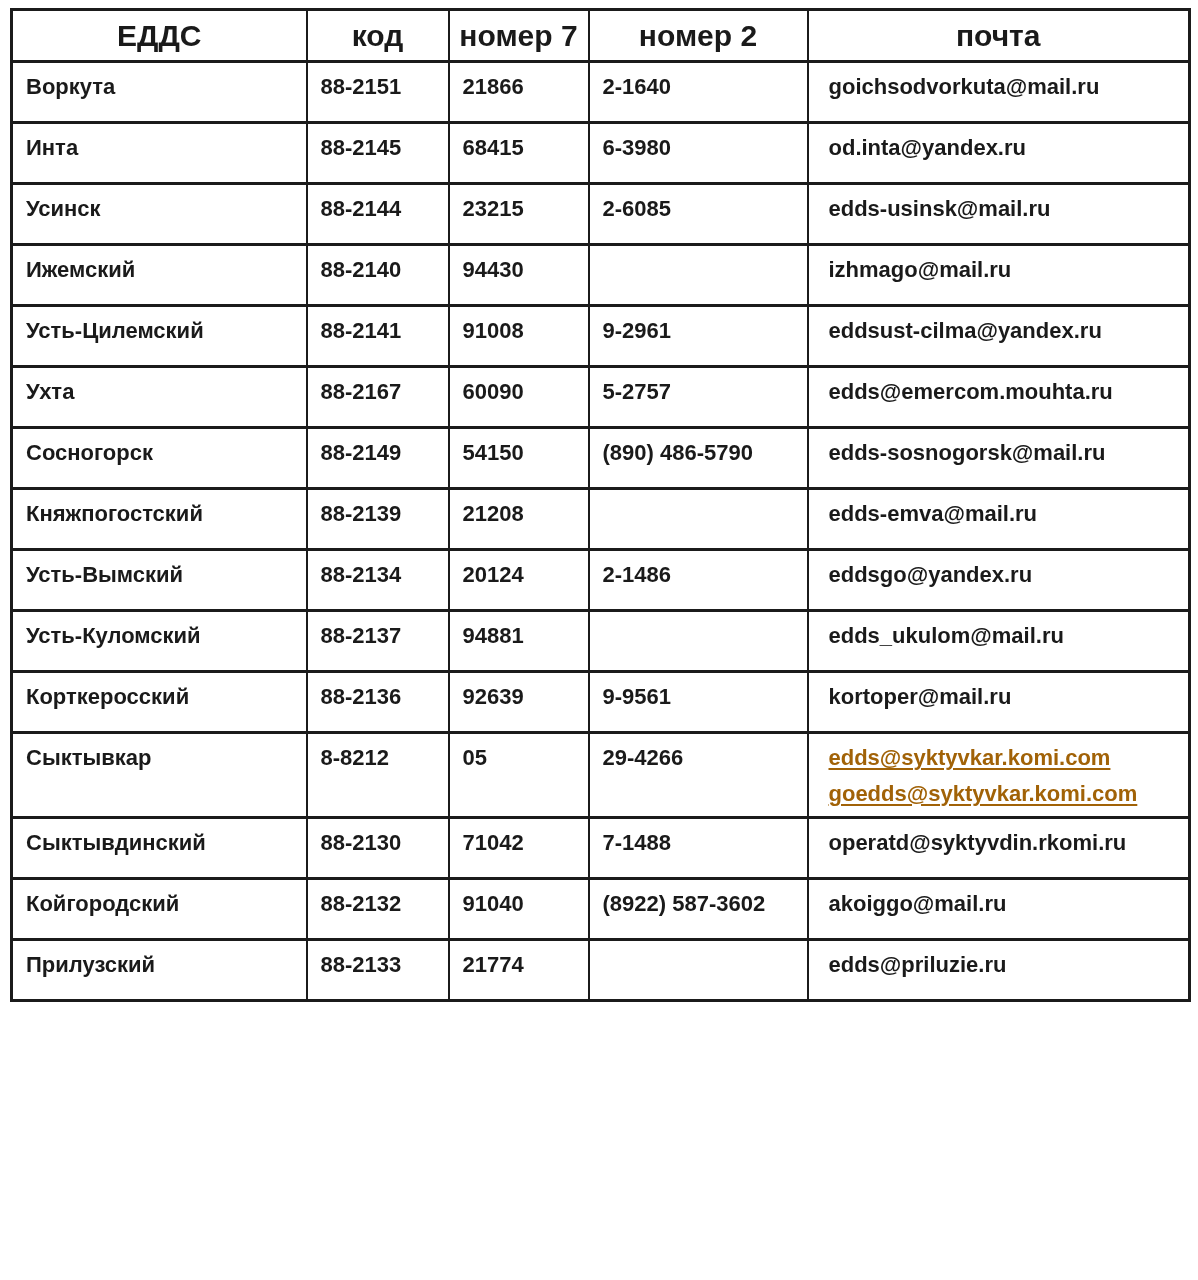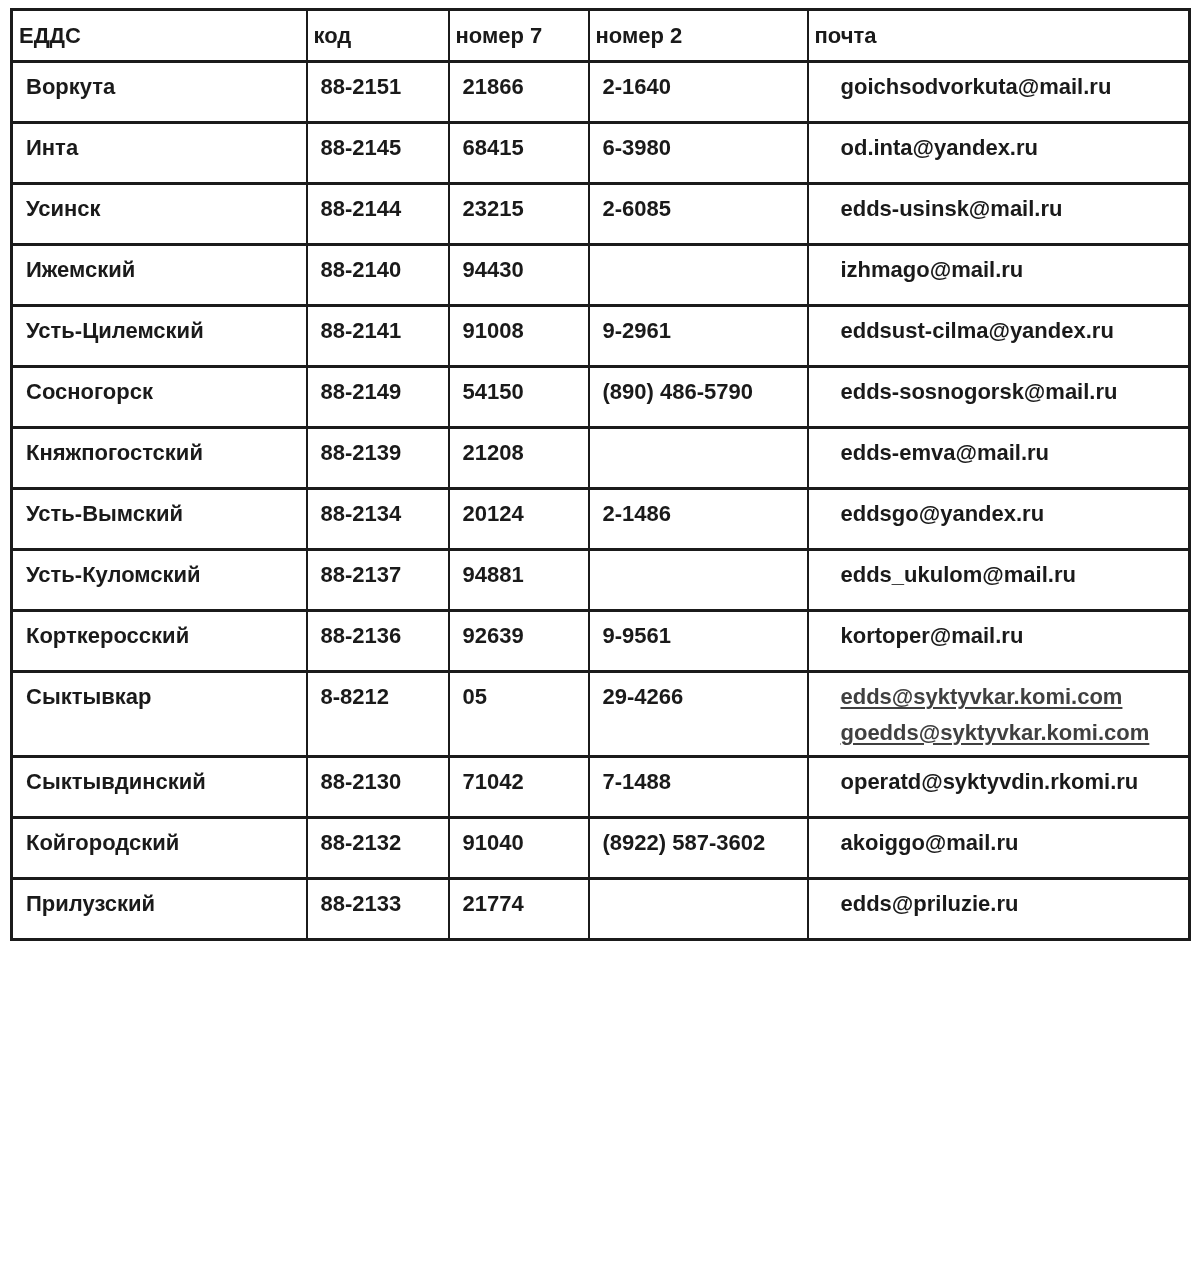--- a/index.html
+++ b/index.html
@@ -28,36 +28,36 @@
     border: 2px solid #1b1b1b;
   }
   table.edds-table th, 
   table.edds-table td {
     border-top-width: 3px;
     border-bottom-width: 3px;
   }
   table.edds-table { border-width: 3px; }
   th {
     height: 52px;
-    text-align: left;
+    text-align: center;
     vertical-align: middle;
     padding: 4px 6px;
-    font-size: 22px;
+    font-size: 30px;
   }
   tbody tr { height: 61px; }
   td {
     vertical-align: top;
     padding: 9px 8px 8px 13px;
     line-height: 1.35;
     overflow: hidden;
     white-space: pre-wrap;
   }
-  td.email-cell { padding-left: 32px; }
+  td.email-cell { padding-left: 20px; }
   .email-link {
-    color: #404040;
+    color: #a16207;
     text-decoration: underline;
     text-decoration-thickness: 2px;
     text-underline-offset: 3px;
     cursor: pointer;
   }
   .email-line { margin: 0 0 6px 0; }
   .email-line:last-child { margin-bottom: 0; }
   col.c-edds  { width: 295px; }
   col.c-code  { width: 142px; }
   col.c-num1  { width: 140px; }
@@ -115,20 +115,27 @@
           <td class="email-cell"><div class="email-line">izhmago@mail.ru</div></td>
         </tr>
         <tr>
           <td>Усть-Цилемский</td>
           <td>88-2141</td>
           <td>91008</td>
           <td>9-2961</td>
           <td class="email-cell"><div class="email-line">eddsust-cilma@yandex.ru</div></td>
         </tr>
         <tr>
+          <td>Ухта</td>
+          <td>88-2167</td>
+          <td>60090</td>
+          <td>5-2757</td>
+          <td class="email-cell"><div class="email-line">edds@emercom.mouhta.ru</div></td>
+        </tr>
+        <tr>
           <td>Сосногорск</td>
           <td>88-2149</td>
           <td>54150</td>
           <td>(890) 486-5790</td>
           <td class="email-cell"><div class="email-line">edds-sosnogorsk@mail.ru</div></td>
         </tr>
         <tr>
           <td>Княжпогостский</td>
           <td>88-2139</td>
           <td>21208</td>

